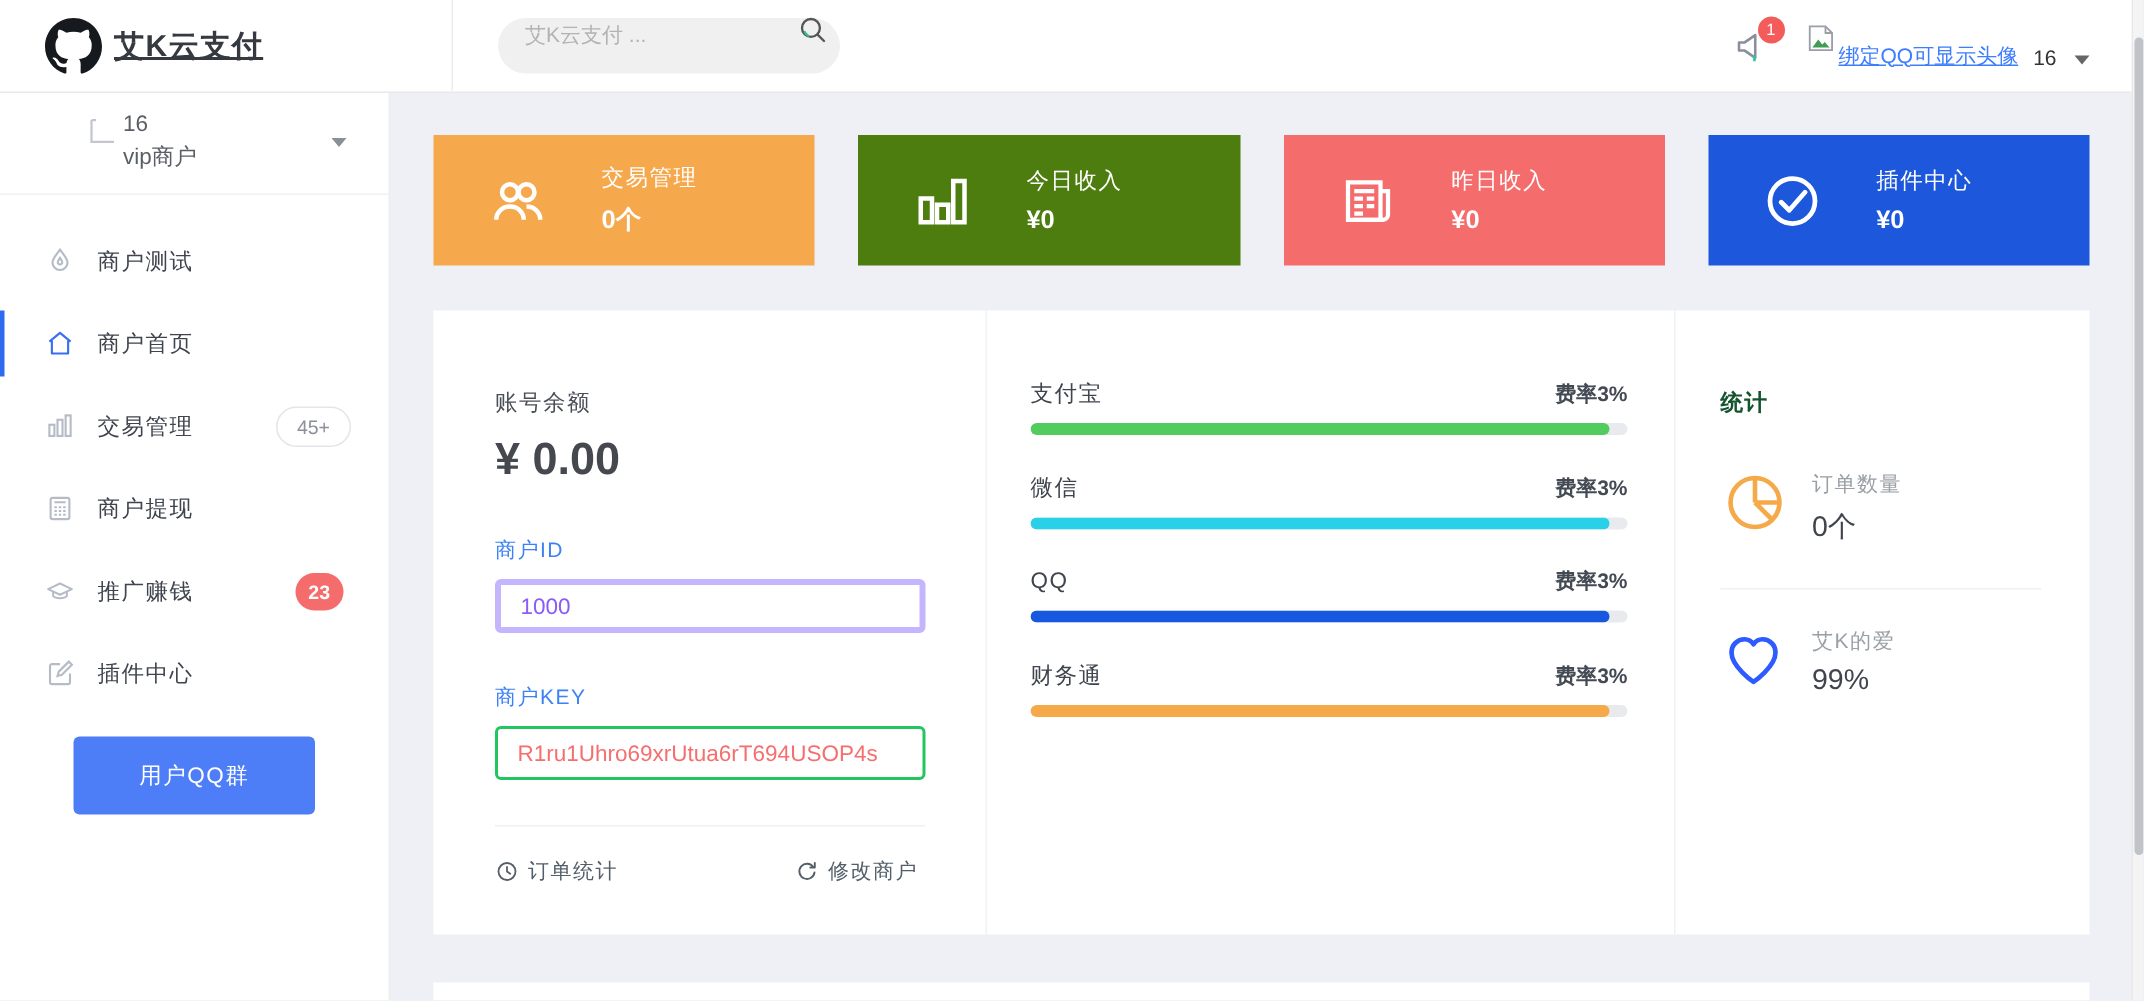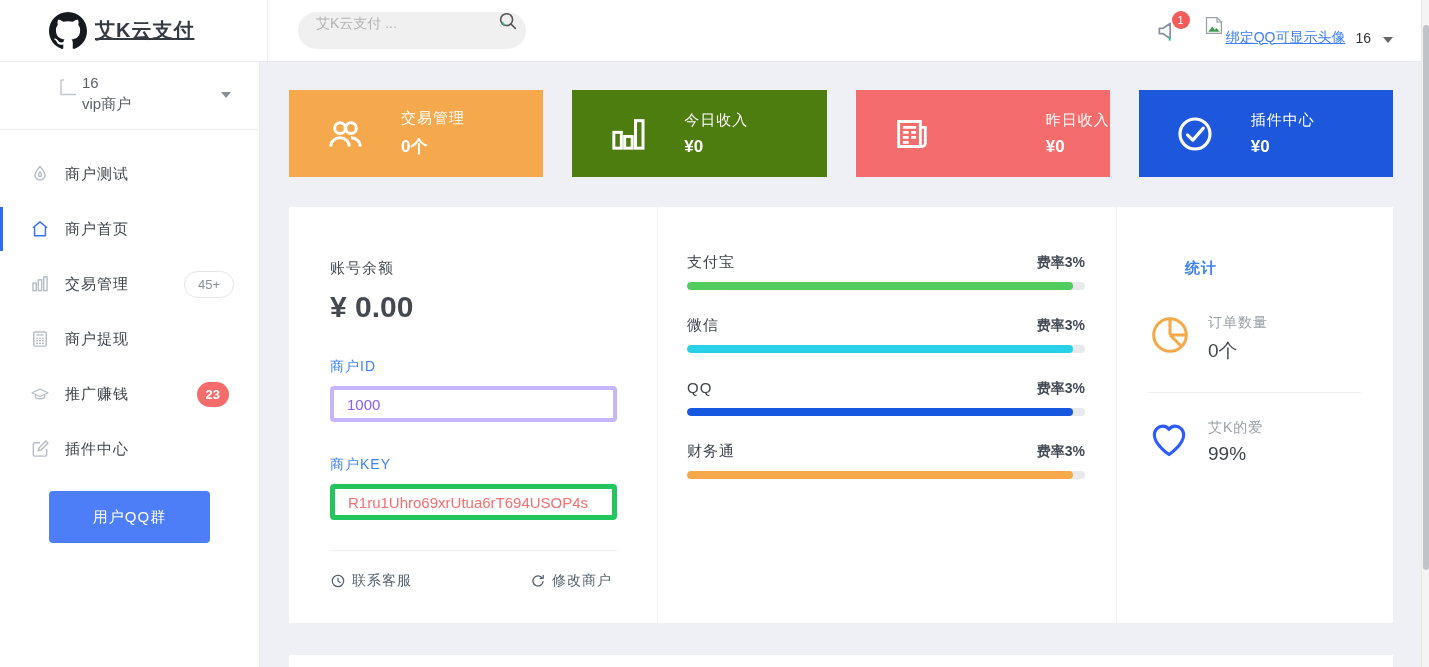--- a/index.html
+++ b/index.html
@@ -1,21 +1,21 @@
 <!DOCTYPE html>
 <html><head>
 <meta charset="utf-8">
 <style>
   * { margin:0; padding:0; box-sizing:border-box; }
   html,body { width:1429px; height:667px; overflow:hidden; }
   body { font-family:"Liberation Sans","DejaVu Sans",sans-serif; background:#eef0f5; color:#40454e; position:relative; }
 
   
   .header { position:absolute; top:0; left:0; width:1421px; height:62px; background:#fff; border-bottom:1px solid #e9e9e9; display:flex; z-index:5; }
-  .logo-cell { width:268px; height:100%; border-right:1px solid #ededed; display:flex; align-items:center; padding-left:49px; }
+  .logo-cell { width:302px; height:100%; border-right:1px solid #ededed; display:flex; align-items:center; padding-left:30px; }
   .logo-circle { width:38px; height:38px; flex:0 0 38px; }
   .logo-title { margin-left:8px; font-size:20px; font-weight:bold; color:#353a41; text-decoration:underline; letter-spacing:1px; }
   .header-main { flex:1; display:flex; align-items:center; position:relative; }
   .search-box { margin-left:30px; width:228px; height:37px; background:#f0f0f0; border-radius:19px; display:flex; align-items:center; padding:0 14px 16px 18px; }
   .search-box input { flex:1; border:none; background:transparent; outline:none; font-size:14px; color:#555; font-family:inherit; }
   .search-box input::placeholder { color:#b3b3b3; }
   .header-right { position:absolute; right:28px; top:0; height:100%; display:flex; align-items:center; }
   .bell-wrap { position:relative; width:26px; height:26px; margin-right:22px; cursor:pointer; }
   .badge-dot { position:absolute; top:-7px; right:-9px; min-width:18px; height:18px; border-radius:9px; background:#f45b5b; color:#fff; font-size:11px; display:flex; align-items:center; justify-content:center; padding:0 4px; }
   .avatar-broken { display:flex; align-items:flex-start; cursor:pointer; }
@@ -51,35 +51,35 @@
   .panel { background:#fff; margin-top:30px; height:416px; display:flex; }
   .col-account { width:369px; border-right:1px solid #f0f2f5; padding:52px 41px 0 41px; }
   .col-channels { width:459px; border-right:1px solid #f0f2f5; padding:46px 31px 0 29px; }
   .col-stats { flex:1; padding:52px 32px 0 30px; }
 
   .acc-label { font-size:15px; color:#4a4f57; letter-spacing:1px; }
   .acc-value { font-size:30px; font-weight:600; color:#45494f; margin-top:12px; }
   .field-label { font-size:14px; color:#3b82f6; margin-top:34px; letter-spacing:1px; }
   .field-input { margin-top:10px; width:287px; height:36px; border-radius:4px; padding:0 13px; font-size:15px; outline:none; background:#fff; font-family:inherit; }
   .input-green { border:4px solid #c4b5fd; color:#8b5cf6; }
-  .input-red { border:5px solid #22c55e; color:#f66f6f; }
+  .input-red { border:2px solid #22c55e; color:#f66f6f; }
   .acc-divider { width:287px; border-top:1px solid #eef0f3; margin-top:30px; }
   .acc-links { display:flex; margin-top:21px; width:287px; }
   .acc-link { display:flex; align-items:center; font-size:14px; color:#545f6a; cursor:pointer; letter-spacing:1px; }
   .acc-link + .acc-link { margin-left:118px; }
   .acc-link svg { margin-right:6px; }
 
   .channel-row { margin-bottom:26px; }
   .ch-head { display:flex; justify-content:space-between; align-items:baseline; }
   .ch-name { font-size:15px; color:#3f444d; letter-spacing:1px; }
   .ch-rate { font-size:14px; font-weight:bold; color:#434a54; }
   .ch-track { margin-top:10px; height:8px; border-radius:4px; background:#e8eaee; overflow:hidden; }
   .ch-fill { height:8px; border-radius:4px; }
 
-  .stats-title { font-size:15px; font-weight:bold; color:#3b82f6; letter-spacing:1px;margin-left:38px; }
+  .stats-title { font-size:15px; font-weight:bold; color:#14532d; letter-spacing:1px; }
   .stat-item { display:flex; align-items:flex-start; margin-top:34px; }
   .stat-item .si-icon { width:46px; height:46px; flex:0 0 46px; }
   .si-text { margin-left:15px; margin-top:2px; }
   .si-label { font-size:14px; color:#9aa0a6; letter-spacing:1px; }
   .si-value { font-size:19px; color:#3f444d; margin-top:6px; }
   .stats-divider { border-top:1px solid #eef0f3; margin-top:28px; width:214px; }
 
   .bottom-card { background:#fff; margin-top:32px; height:60px; }
 
   
@@ -232,21 +232,21 @@
             <rect x="3.5" y="11" width="4.5" height="9.5"></rect>
             <rect x="10" y="13.5" width="4.5" height="7"></rect>
             <rect x="16.5" y="4" width="4.5" height="16.5"></rect>
           </svg>
       </span>
       <span class="sc-text">
         <div class="sc-title">今日收入</div>
         <div class="sc-value">¥0</div>
       </span>
     </div>
-    <div class="stat-card" style="background: rgb(245, 108, 108); justify-content: space-between;">
+    <div class="stat-card" style="background: rgb(245, 108, 108);">
       <span class="sc-icon">
         <svg viewBox="0 0 24 24" width="40" height="40" fill="none" stroke="#fff" stroke-width="1.7">
             <path d="M4 4.5h13v15H4z"></path>
             <path d="M17 8h3v9.5a2 2 0 0 1-2 2H6"></path>
             <path d="M6.5 8h8M6.5 11h3.5M11.5 11h3M6.5 14h3.5M11.5 14h3M6.5 17h3.5"></path>
           </svg>
       </span>
       <span class="sc-text">
         <div class="sc-title">昨日收入</div>
         <div class="sc-value">¥0</div>
@@ -275,21 +275,21 @@
       <input class="field-input input-green" value="1000" style="">
       <div class="field-label">商户KEY</div>
       <input class="field-input input-red" value="R1ru1Uhro69xrUtua6rT694USOP4s" style="">
       <div class="acc-divider"></div>
       <div class="acc-links">
         <span class="acc-link">
           <svg width="16" height="16" viewBox="0 0 24 24" fill="none" stroke="#545f6a" stroke-width="1.8">
               <circle cx="12" cy="12" r="8.5"></circle>
               <path d="M12 7.5V12l3.2 2.2" stroke-linecap="round"></path>
             </svg>
-          <span>联系客服</span>
+          <span>订单统计</span>
         </span>
         <span class="acc-link">
           <svg width="16" height="16" viewBox="0 0 24 24" fill="none" stroke="#545f6a" stroke-width="1.9">
               <path d="M19.5 13a7.6 7.6 0 1 1-1.2-5.4" stroke-linecap="round"></path>
               <path d="M19.8 3.5v4.5h-4.5" stroke-linecap="round" stroke-linejoin="round"></path>
             </svg>
           <span>修改商户</span>
         </span>
       </div>
     </div>

